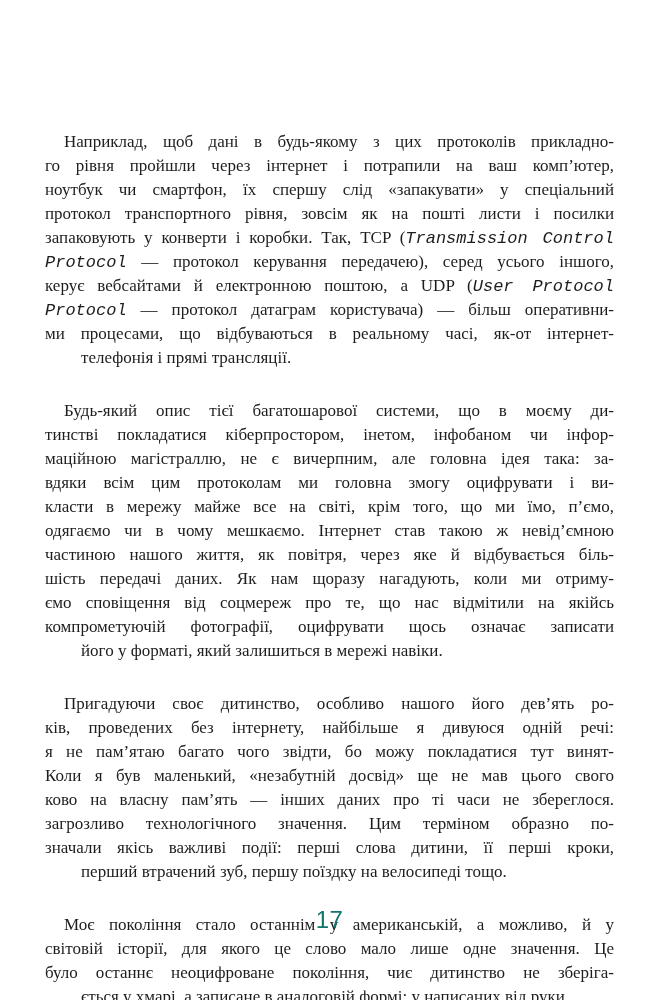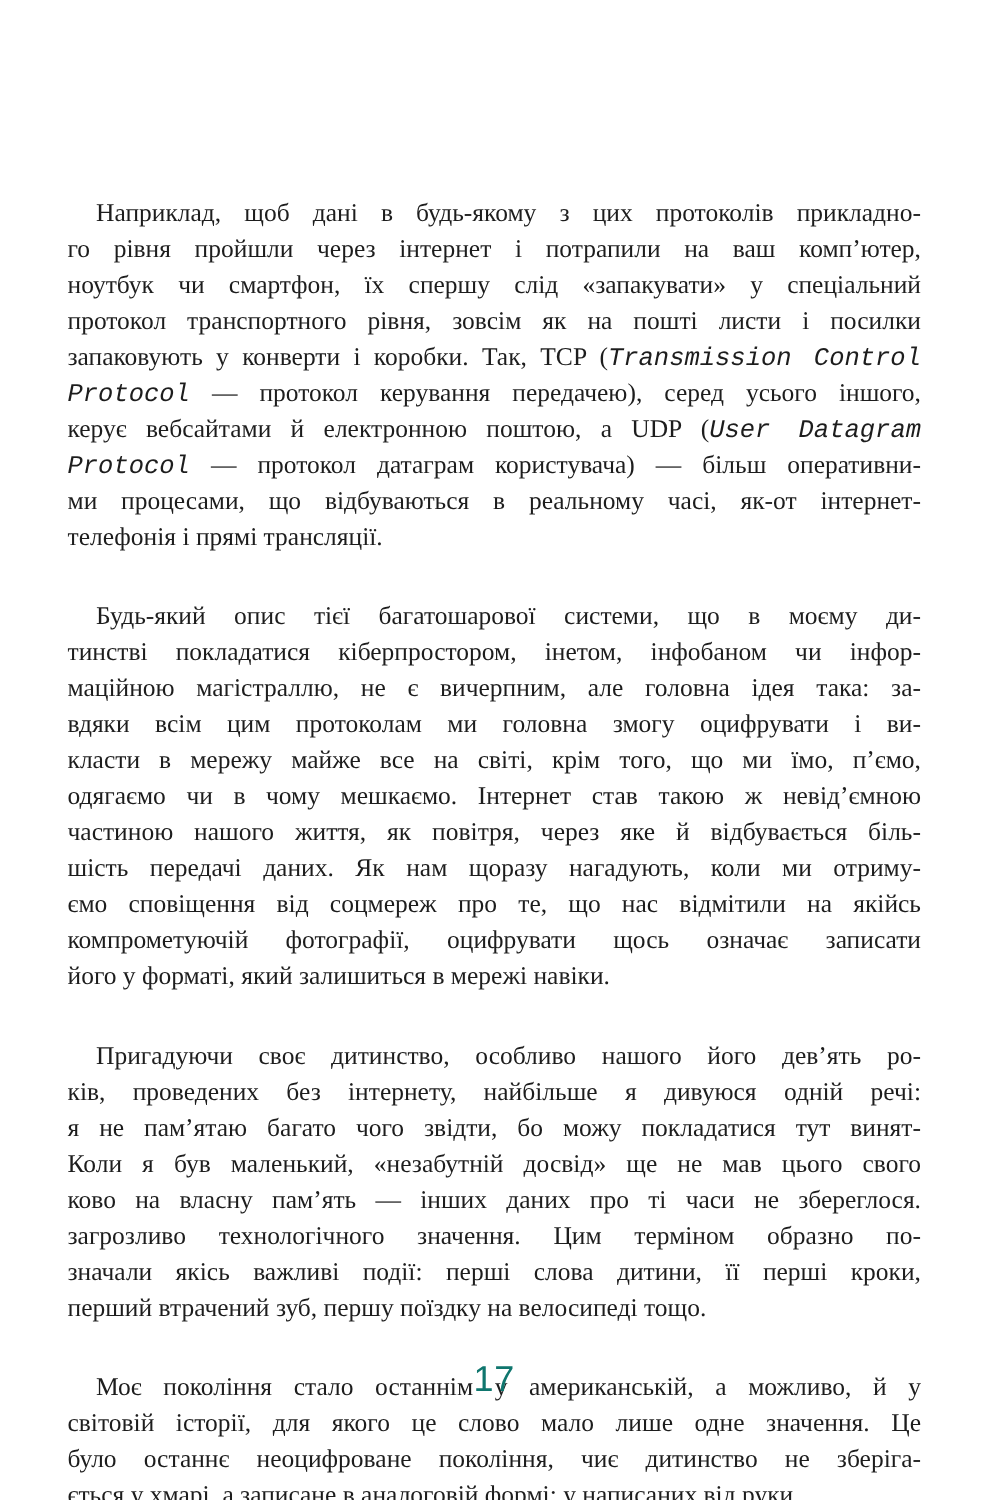--- a/index.html
+++ b/index.html
@@ -33,20 +33,21 @@
   }
   .line {
     text-align: justify;
     text-align-last: justify;
     height: 24px;
     overflow: hidden;
     white-space: normal;
   }
   .line.para-end {
     text-align-last: left;
+    margin-left: 36px;
   }
   .line.indent {
     padding-left: 19px;
     margin-top: 29px;
   }
   .italic {
     font-style: italic;
     font-family: Liberation Mono, monospace;
   }
   .page-number {
@@ -67,21 +68,21 @@
 
 <div class="book-page">
   <div class="text-block">
       <div class="paragraph">
         <div class="line indent"><span>Наприклад, щоб дані в будь-якому з цих протоколів прикладно-</span></div>
         <div class="line"><span>го рівня пройшли через інтернет і потрапили на ваш комп’ютер,</span></div>
         <div class="line"><span>ноутбук чи смартфон, їх спершу слід «запакувати» у спеціальний</span></div>
         <div class="line"><span>протокол транспортного рівня, зовсім як на пошті листи і посилки</span></div>
         <div class="line"><span>запаковують у конверти і коробки. Так, TCP (</span><span class="italic">Transmission Control</span></div>
         <div class="line"><span class="italic">Protocol</span><span> — протокол керування передачею), серед усього іншого,</span></div>
-        <div class="line"><span>керує вебсайтами й електронною поштою, а UDP (</span><span class="italic">User Datagram</span></div>
+        <div class="line"><span>керує вебсайтами й електронною поштою, а UDP (</span><span class="italic">User Protocol</span></div>
         <div class="line"><span class="italic">Protocol</span><span> — протокол датаграм користувача) — більш оперативни-</span></div>
         <div class="line"><span>ми процесами, що відбуваються в реальному часі, як-от інтернет-</span></div>
         <div class="line para-end"><span>телефонія і прямі трансляції.</span></div>
       </div>
       <div class="paragraph">
         <div class="line indent"><span>Будь-який опис тієї багатошарової системи, що в моєму ди-</span></div>
         <div class="line"><span>тинстві покладатися кіберпростором, інетом, інфобаном чи інфор-</span></div>
         <div class="line"><span>маційною магістраллю, не є вичерпним, але головна ідея така: за-</span></div>
         <div class="line"><span>вдяки всім цим протоколам ми головна змогу оцифрувати і ви-</span></div>
         <div class="line"><span>класти в мережу майже все на світі, крім того, що ми їмо, п’ємо,</span></div>

